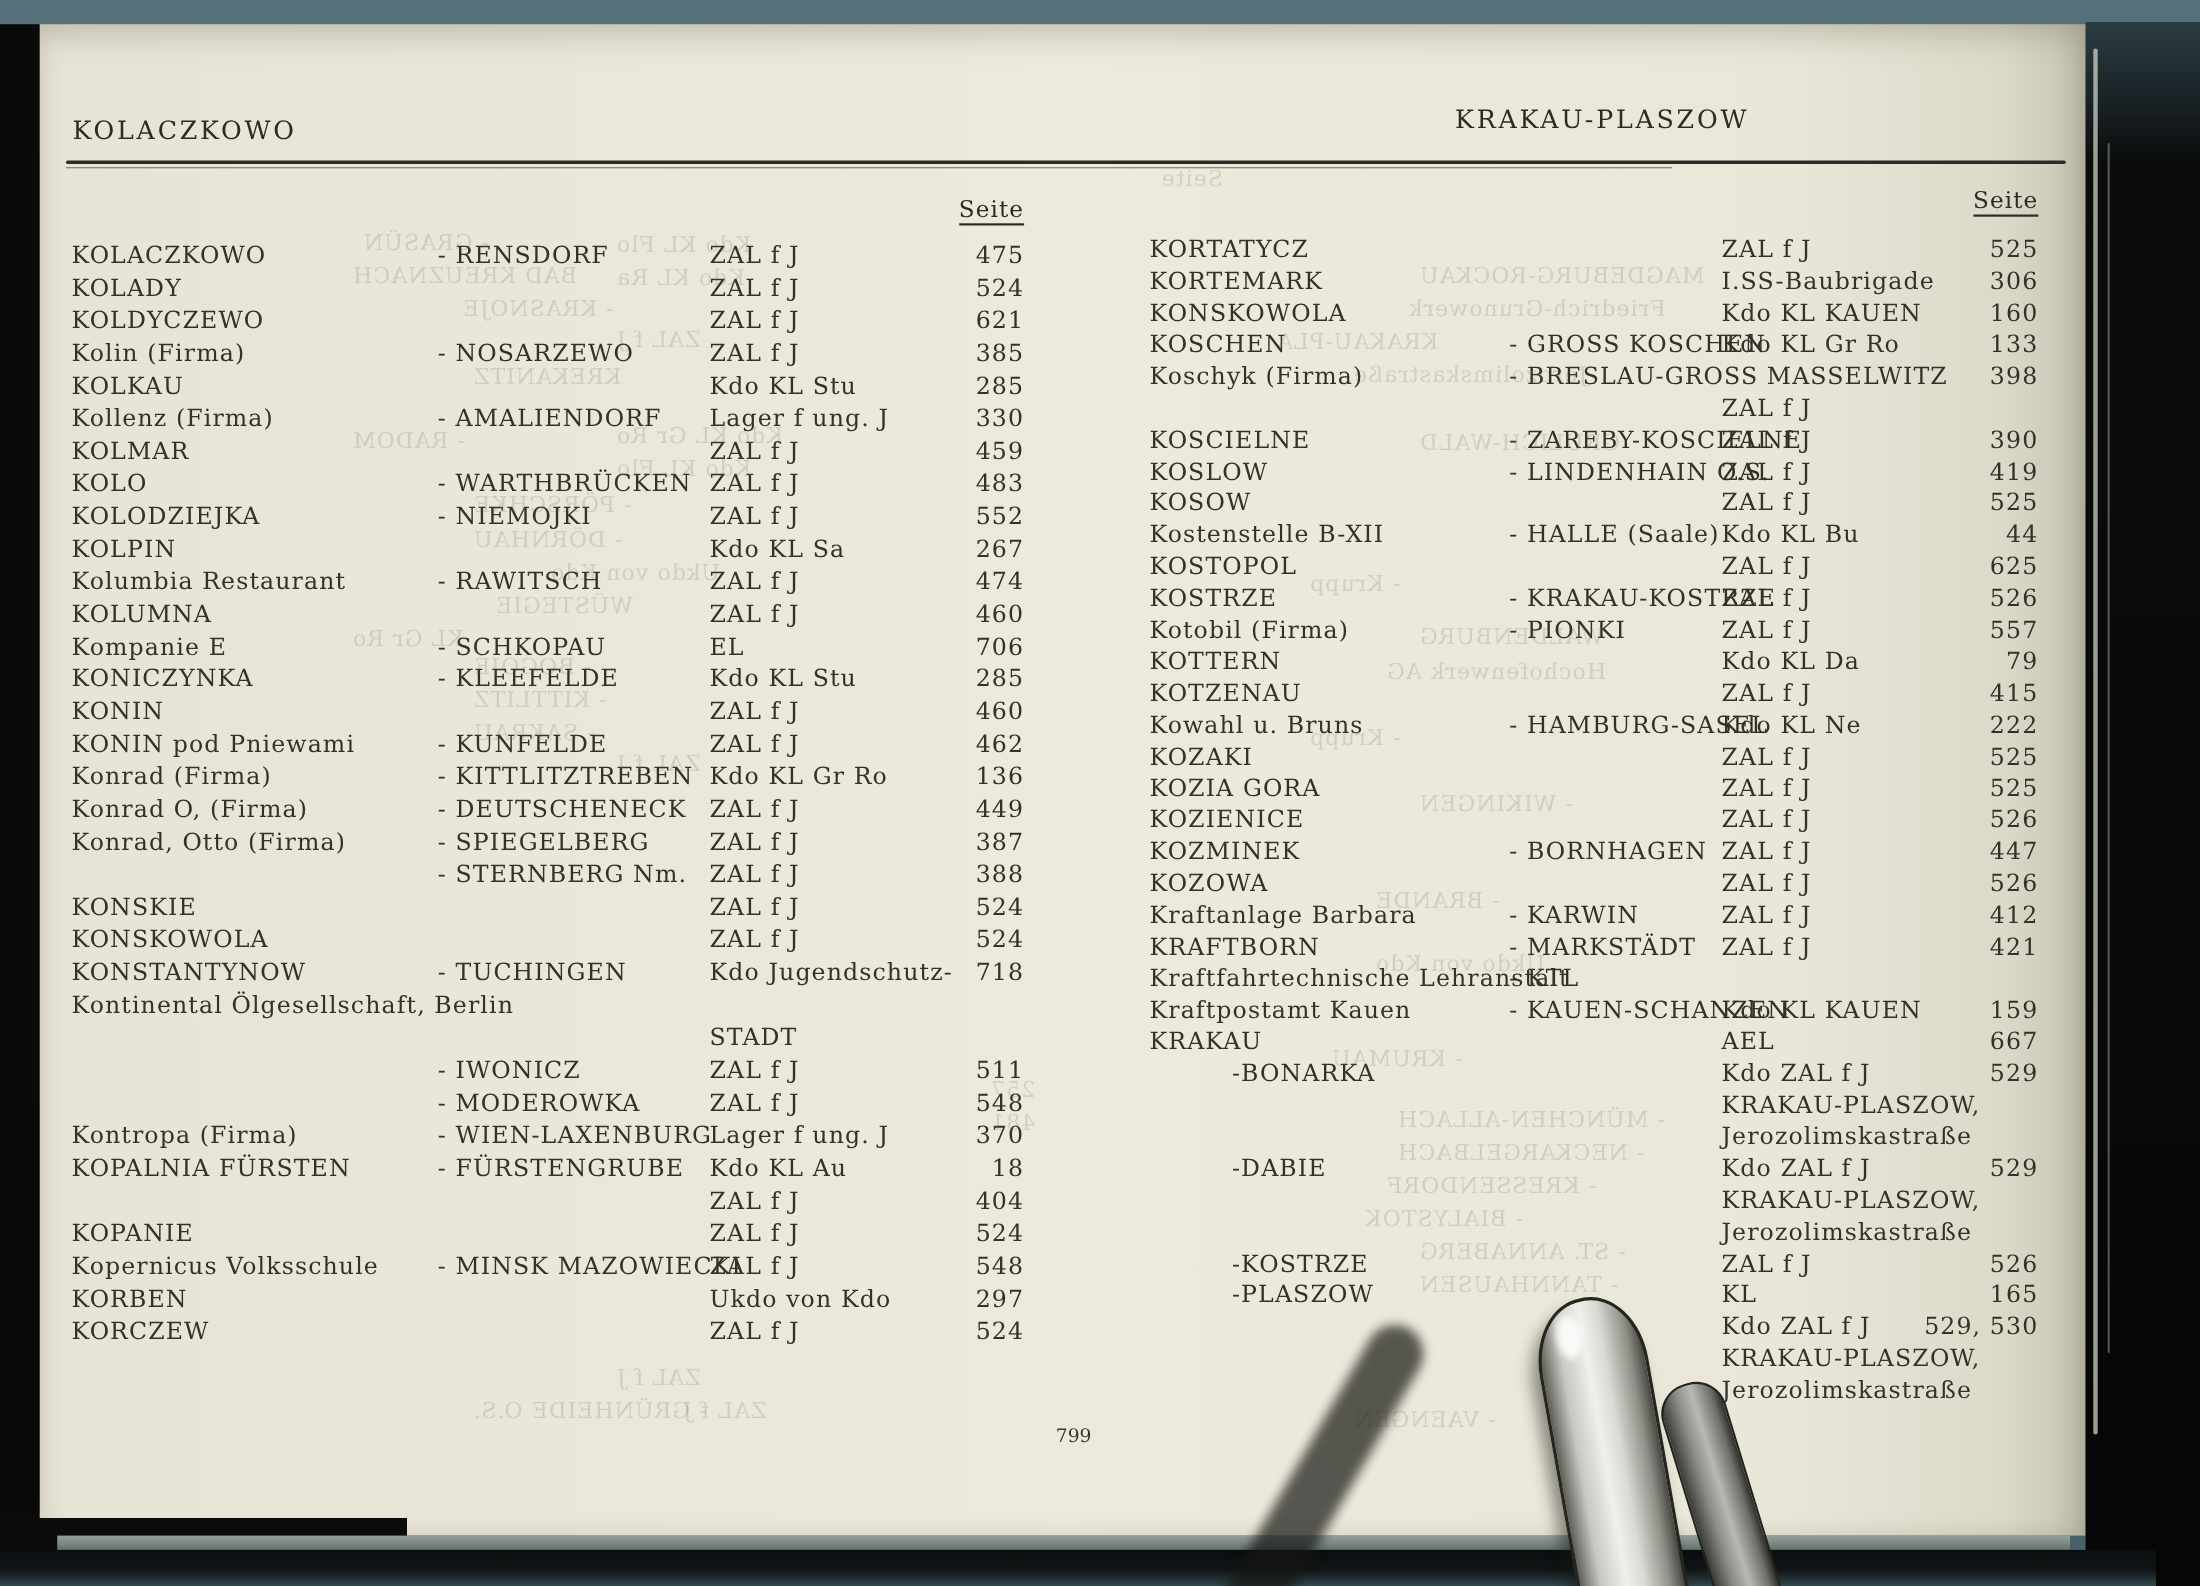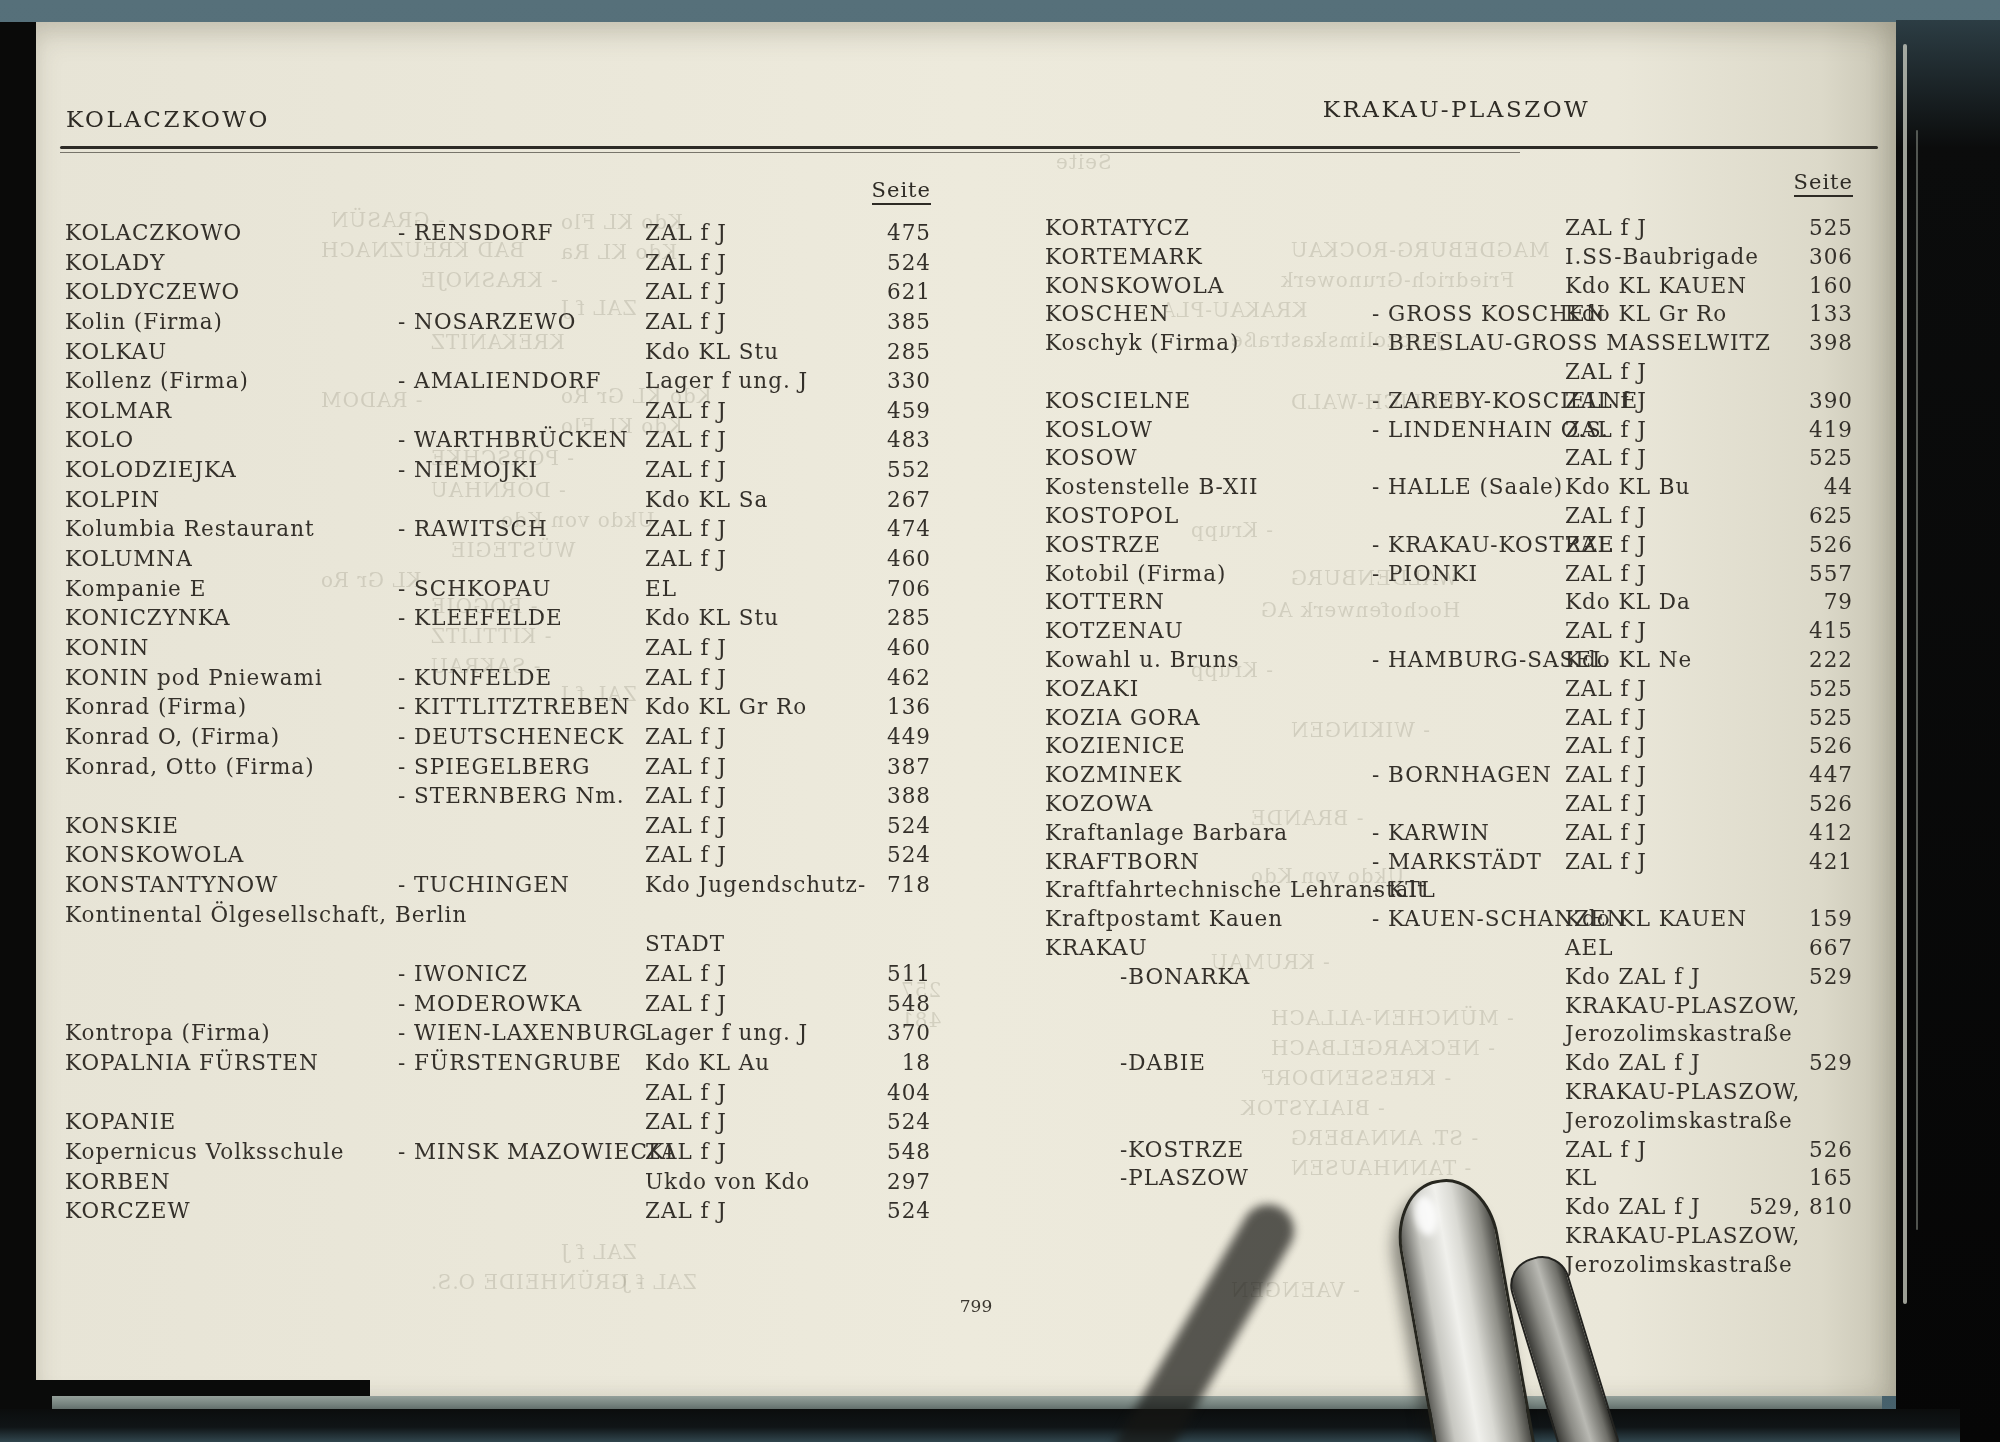--- a/index.html
+++ b/index.html
@@ -436,21 +436,21 @@
       <span class="c-desig">ZAL f J</span>
       <span class="c-page">526</span>
     </div>
     <div class="row indent">
       <span class="c-name">-PLASZOW</span>
       <span class="c-desig">KL</span>
       <span class="c-page">165</span>
     </div>
     <div class="row">
       <span class="c-desig">Kdo ZAL f J</span>
-      <span class="c-page">529, 810</span>
+      <span class="c-page">529, 530</span>
     </div>
     <div class="row">
       <span class="c-desig">KRAKAU-PLASZOW,</span>
     </div>
     <div class="row">
       <span class="c-desig">Jerozolimskastraße</span>
     </div>
   </div>
 
 <div id="ghost-layer">

